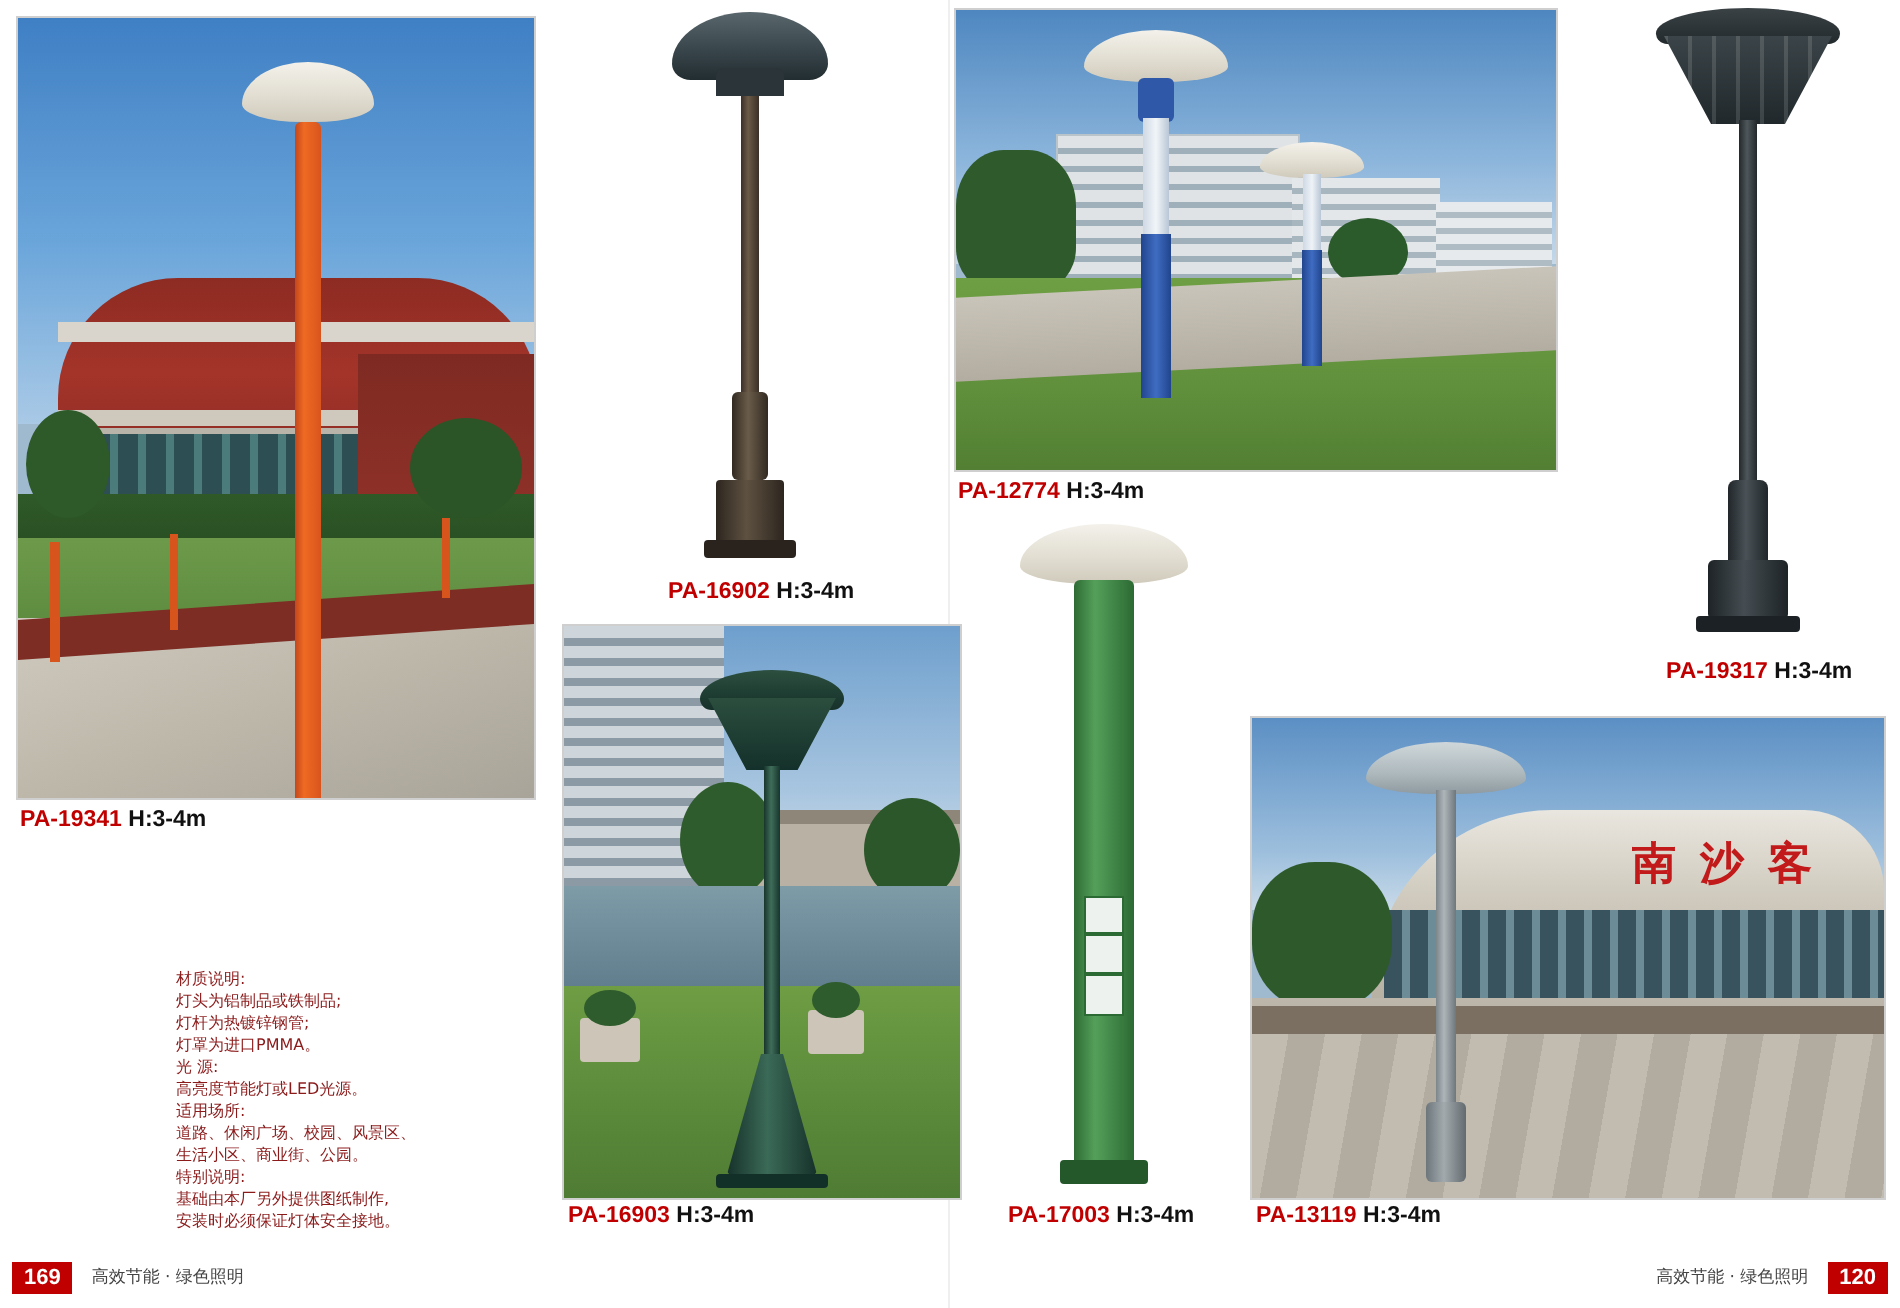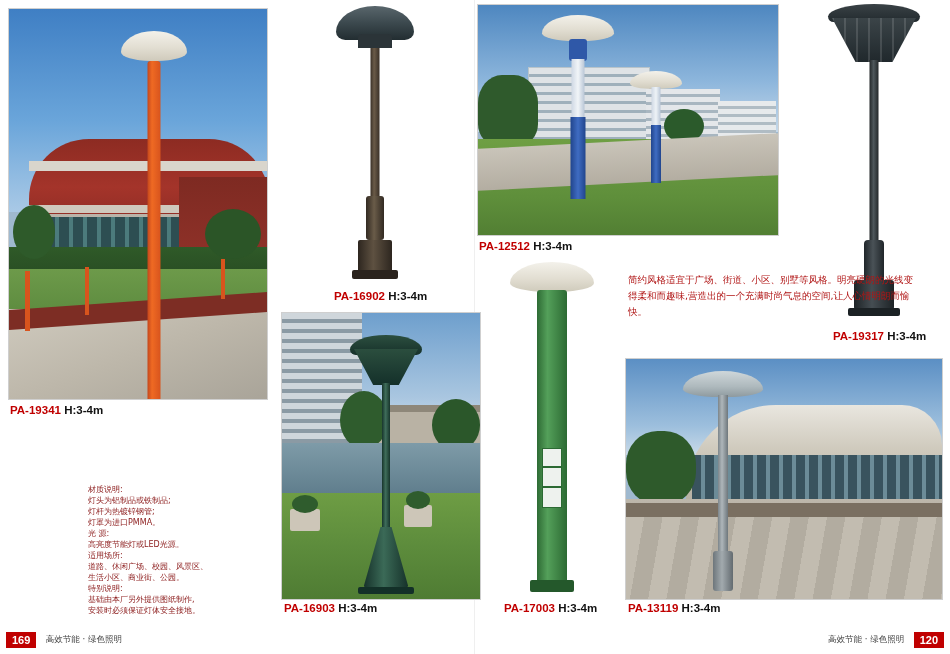--- a/index.html
+++ b/index.html
@@ -160,41 +160,40 @@
       <div class="pole" style="top:108px;width:15px;height:82px;background:linear-gradient(90deg,#21458d,#3f6cc2,#21458d);"></div>
     </div>
 
     <div class="lamp" style="left:148px;top:62px;width:60px;height:120px;">
       <div class="shade mush" style="top:4px;width:52px;height:18px;"></div>
       <div class="pole" style="top:20px;width:9px;height:40px;background:linear-gradient(90deg,#cfd8e4,#eef3f7,#b9c6d6);"></div>
       <div class="pole" style="top:58px;width:10px;height:58px;background:linear-gradient(90deg,#21458d,#3f6cc2,#21458d);"></div>
     </div>
   </div>
   <div class="caption" style="left:479px;top:240px;">
-    <span>PA-12512</span>
+    <span>PA-12774</span>
     <span class="hgt">H:3-4m</span>
   </div>
 
   <div class="prodbox" style="left:808px;top:2px;width:132px;height:320px;">
     <div class="lamp" style="left:18px;top:0;width:96px;height:318px;">
       <div class="shade cage" style="top:2px;width:92px;height:18px;border-radius:50% 50% 6% 6%/70% 70% 30% 30%;"></div>
       <div class="shade" style="top:16px;width:84px;height:44px;background:linear-gradient(180deg,#3b4448 0%,#20282c 100%);clip-path:polygon(0 0,100% 0,72% 100%,28% 100%);"></div>
       <div class="shade" style="top:16px;width:84px;height:44px;clip-path:polygon(0 0,100% 0,72% 100%,28% 100%);background:repeating-linear-gradient(90deg,rgba(255,255,255,0.13) 0 2px,transparent 2px 12px);"></div>
       <div class="pole" style="top:58px;width:9px;height:186px;background:linear-gradient(90deg,#23282a 0%,#4e575b 45%,#23282a 100%);"></div>
       <div class="base" style="top:238px;width:20px;height:44px;background:linear-gradient(90deg,#20262a 0%,#4a5257 45%,#20262a 100%);border-radius:4px;"></div>
       <div class="base" style="top:278px;width:40px;height:30px;background:linear-gradient(90deg,#1d2326 0%,#454d52 45%,#1d2326 100%);border-radius:3px;"></div>
       <div class="base" style="top:306px;width:52px;height:8px;background:#1b2124;"></div>
     </div>
   </div>
   <div class="caption" style="left:833px;top:330px;">
     <span>PA-19317</span>
     <span class="hgt">H:3-4m</span>
   </div>
 
-  <div class="desc" style="left:628px;top:272px;width:292px;">简约风格适宜于广场、街道、小区、别墅等风格。明亮硬朗的光线变得柔和而趣味,营造出的一个充满时尚气息的空间,让人心情明朗而愉快。</div>
 
   <div class="photo" style="left:281px;top:312px;width:198px;height:286px;">
     <div class="sky" style="height:42%;background:linear-gradient(180deg,#6e9fcd 0%,#a9c6e0 70%,#cddbe8 100%);"></div>
 
     <div style="position:absolute;left:0;top:0;width:80px;height:176px;background:repeating-linear-gradient(180deg,#cfd6db 0 6px,#8b9aa4 6px 10px);"></div>
 
     <div style="position:absolute;left:78px;top:96px;width:120px;height:34px;background:#b9b2a4;"></div>
     <div style="position:absolute;left:78px;top:92px;width:120px;height:7px;background:#8e8779;"></div>
 
     <div style="position:absolute;left:58px;top:78px;width:48px;height:58px;background:#2f5c2d;border-radius:50%;"></div>
@@ -237,20 +236,21 @@
     <span>PA-17003</span>
     <span class="hgt">H:3-4m</span>
   </div>
 
   <div class="photo" style="left:625px;top:358px;width:316px;height:240px;">
     <div class="sky" style="height:40%;background:linear-gradient(180deg,#5b8fc4 0%,#9dbfdd 70%,#c9dae8 100%);"></div>
 
     <div style="position:absolute;left:60px;top:46px;width:256px;height:98px;background:linear-gradient(180deg,#e9e6df 0%,#cfcabd 45%,#b5afa2 100%);border-radius:90px 40px 0 0;"></div>
     <div style="position:absolute;left:66px;top:96px;width:250px;height:46px;background:repeating-linear-gradient(90deg,#39535e 0 9px,#6c8c98 9px 13px);"></div>
 
+    <div style="position:absolute;left:190px;top:58px;font-size:22px;color:#c21a1a;font-family:'DejaVu Sans',sans-serif;font-weight:bold;letter-spacing:12px;">南沙客</div>
 
     <div style="position:absolute;left:0;top:72px;width:70px;height:74px;background:#2e5a2b;border-radius:45%;"></div>
 
     <div class="ground" style="height:100px;background:linear-gradient(180deg,#bdb7ab 0%,#a8a296 55%,#8f8a7f 100%);"></div>
     <div style="position:absolute;left:0;top:144px;width:316px;height:14px;background:#7a6f61;"></div>
     <div style="position:absolute;left:0;top:158px;width:316px;height:82px;background:repeating-linear-gradient(100deg,#c2bcb0 0 18px,#b2aca0 18px 36px);"></div>
 
     <div class="lamp" style="left:52px;top:8px;width:90px;height:226px;">
       <div class="shade mushdark" style="top:4px;width:80px;height:26px;"></div>
       <div class="pole" style="top:28px;width:10px;height:160px;background:linear-gradient(90deg,#7c858a 0%,#aeb6ba 40%,#6e777c 100%);"></div>

